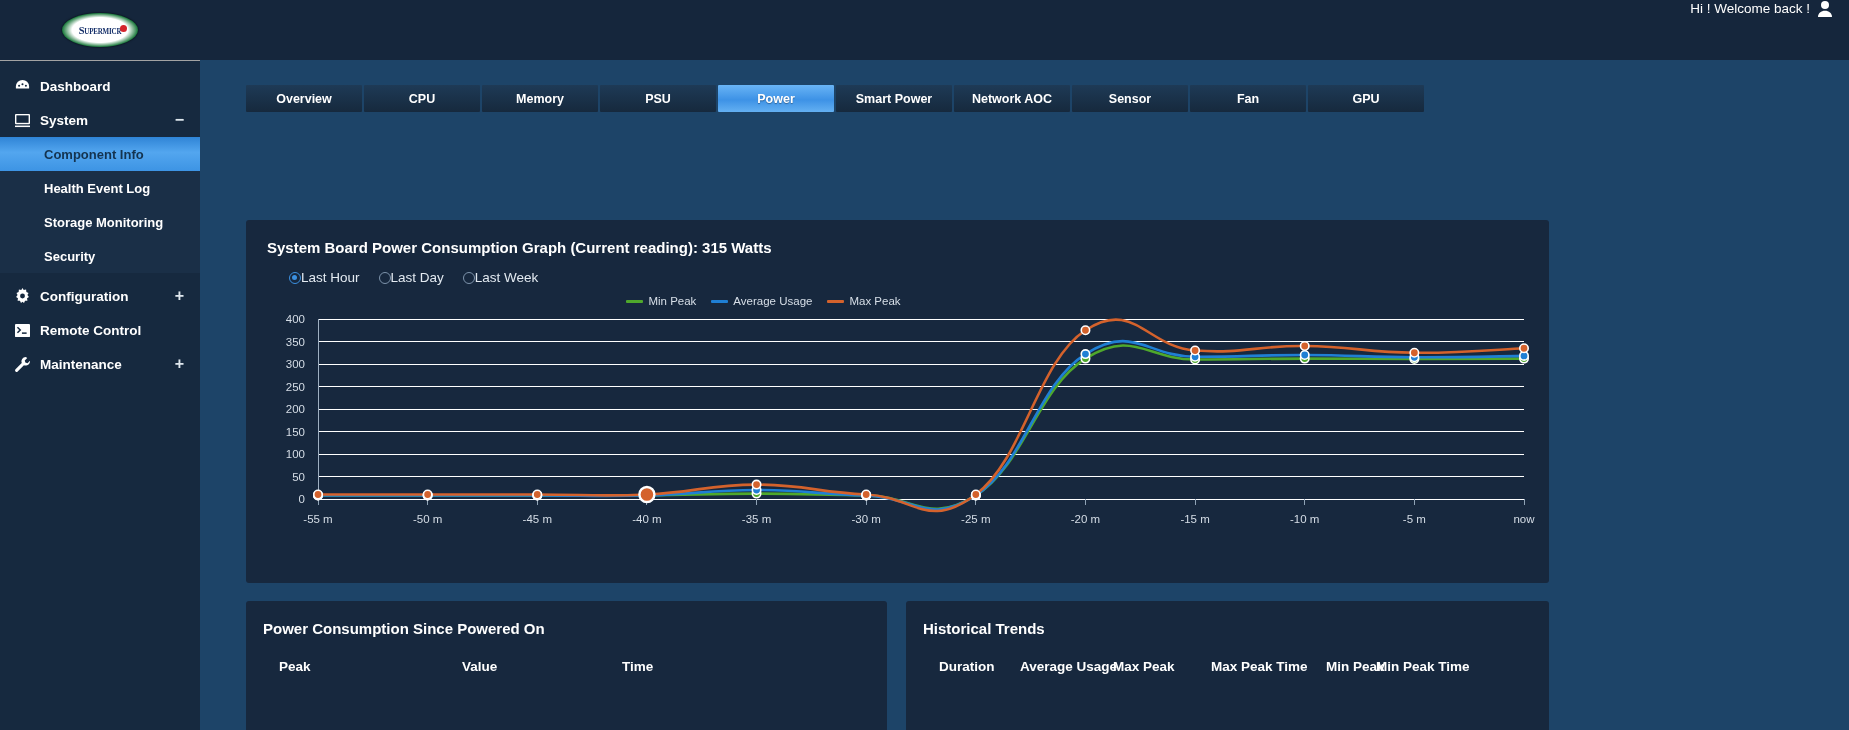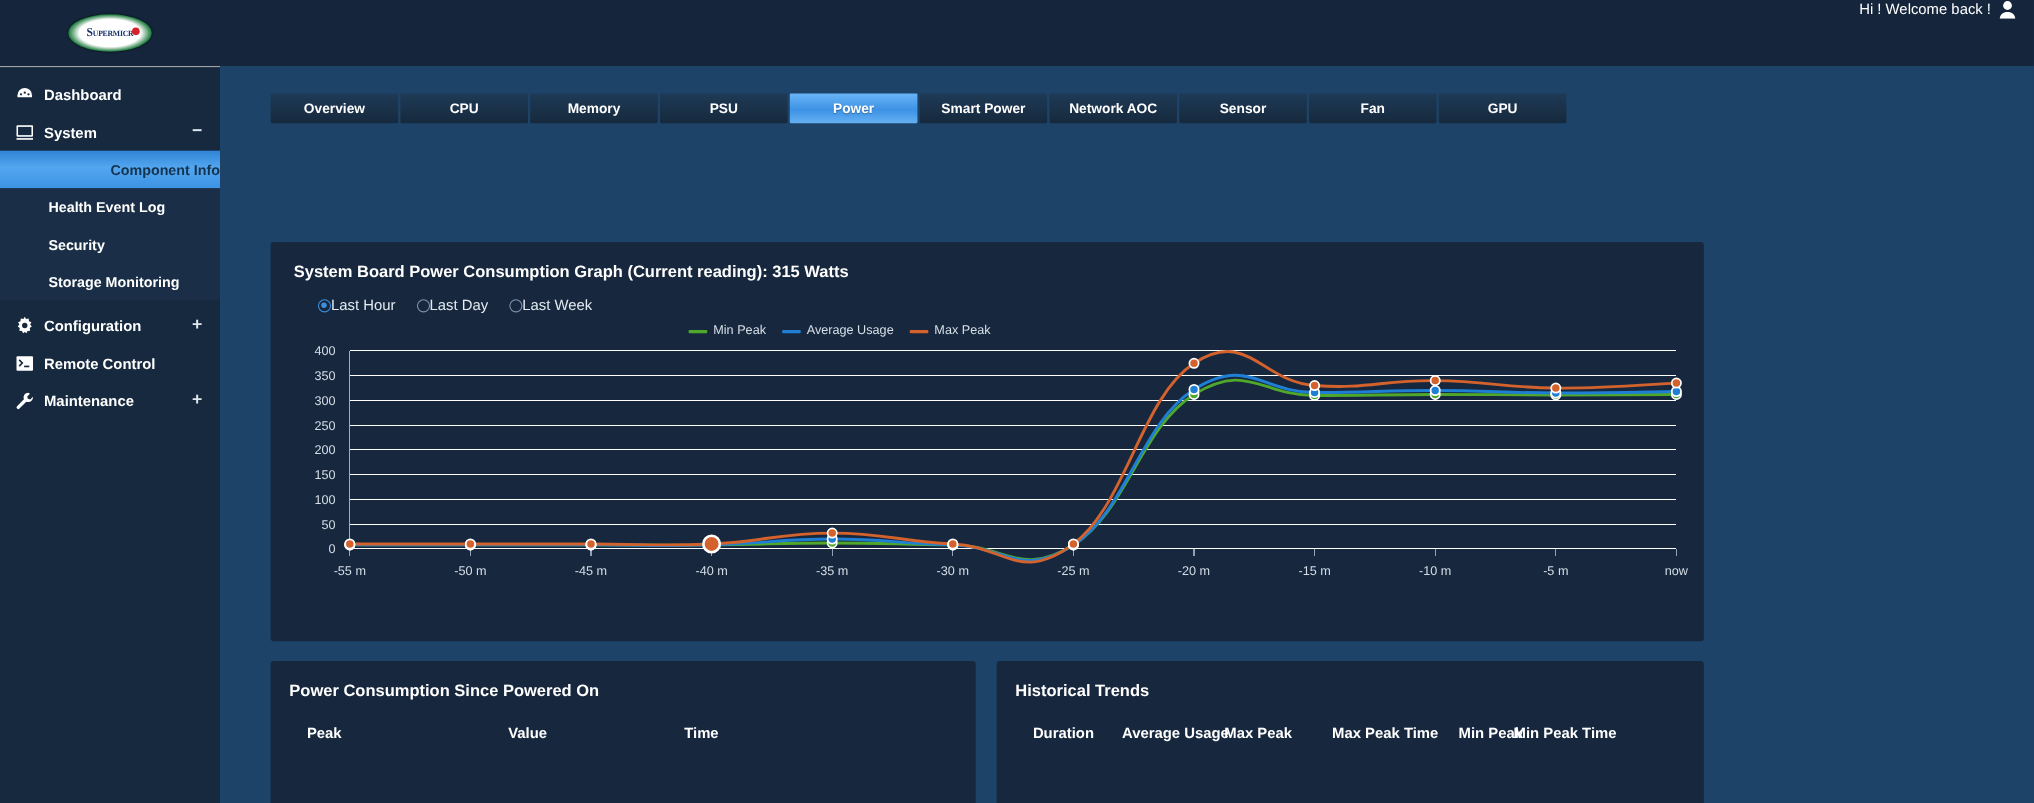--- a/index.html
+++ b/index.html
@@ -69,21 +69,20 @@
   }
   .subnav { background: #1a2f47; }
   .sub-item {
     height: 34px; display: flex; align-items: center;
     padding-left: 44px; color: #ffffff;
     font-size: 13px; font-weight: bold; cursor: pointer;
   }
   .sub-item.active {
     background: linear-gradient(to bottom, #2f84d6 0%, #53a6ef 45%, #3d94e4 100%);
     color: #14334f;
-    justify-content: flex-end;
   }
   .nav-group-spacer { height: 6px; }
 
   
   .main {
     position: absolute; left: 200px; top: 60px;
     width: 1649px; height: 670px;
     background: #1d4468; overflow: hidden;
   }
 
@@ -223,24 +222,24 @@
     </div>
 
     <div class="subnav">
       <div class="sub-item active">
         <span>Component Info</span>
       </div>
       <div class="sub-item">
         <span>Health Event Log</span>
       </div>
       <div class="sub-item">
+        <span>Storage Monitoring</span>
+      </div>
+      <div class="sub-item">
         <span>Security</span>
-      </div>
-      <div class="sub-item">
-        <span>Storage Monitoring</span>
       </div>
     </div>
 
     <div class="nav-group-spacer"></div>
 
     <div class="nav-item">
       <span class="nav-icon">
         <svg width="17" height="17" viewBox="0 0 18 18">
           <path d="M9 0l1.3 2.2 2.5-.5.3 2.5 2.3 1-1.2 2.2 1.6 2-2 1.5.4 2.5-2.5.2-1.1 2.3L9 14.6l-1.6 1.3-1.1-2.3-2.5-.2.4-2.5-2-1.5 1.6-2L2.6 5.2l2.3-1 .3-2.5 2.5.5z" fill="#ffffff"></path>
           <circle cx="9" cy="8.4" r="2.6" fill="#16293f"></circle>

